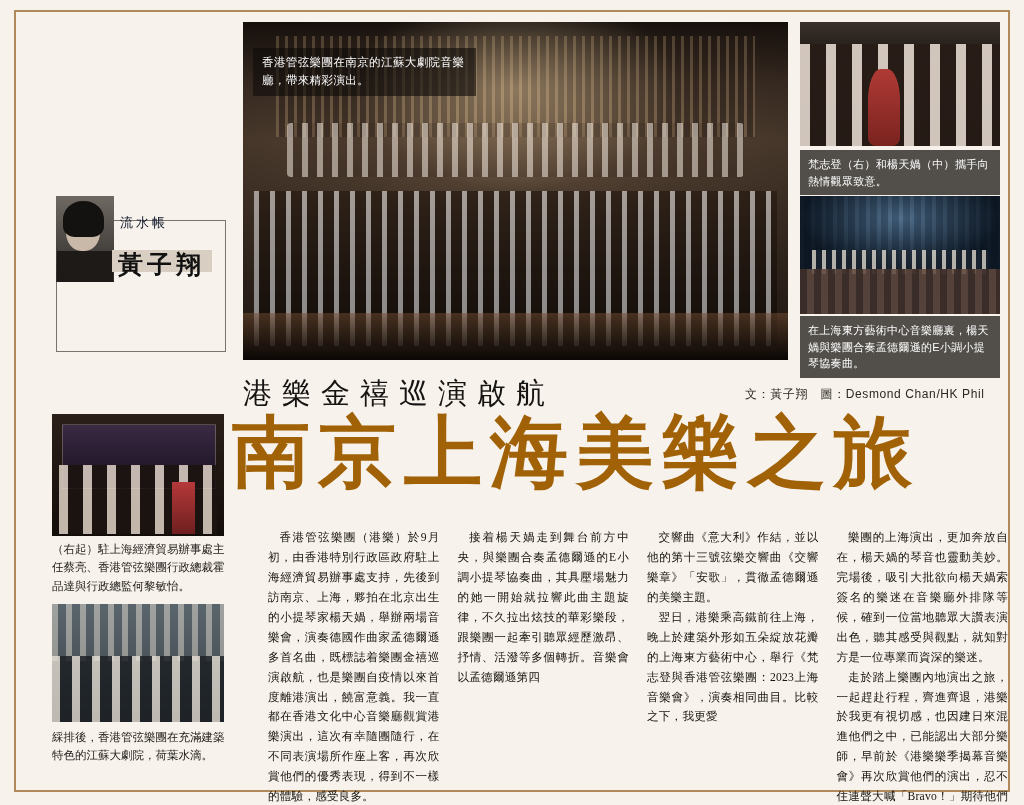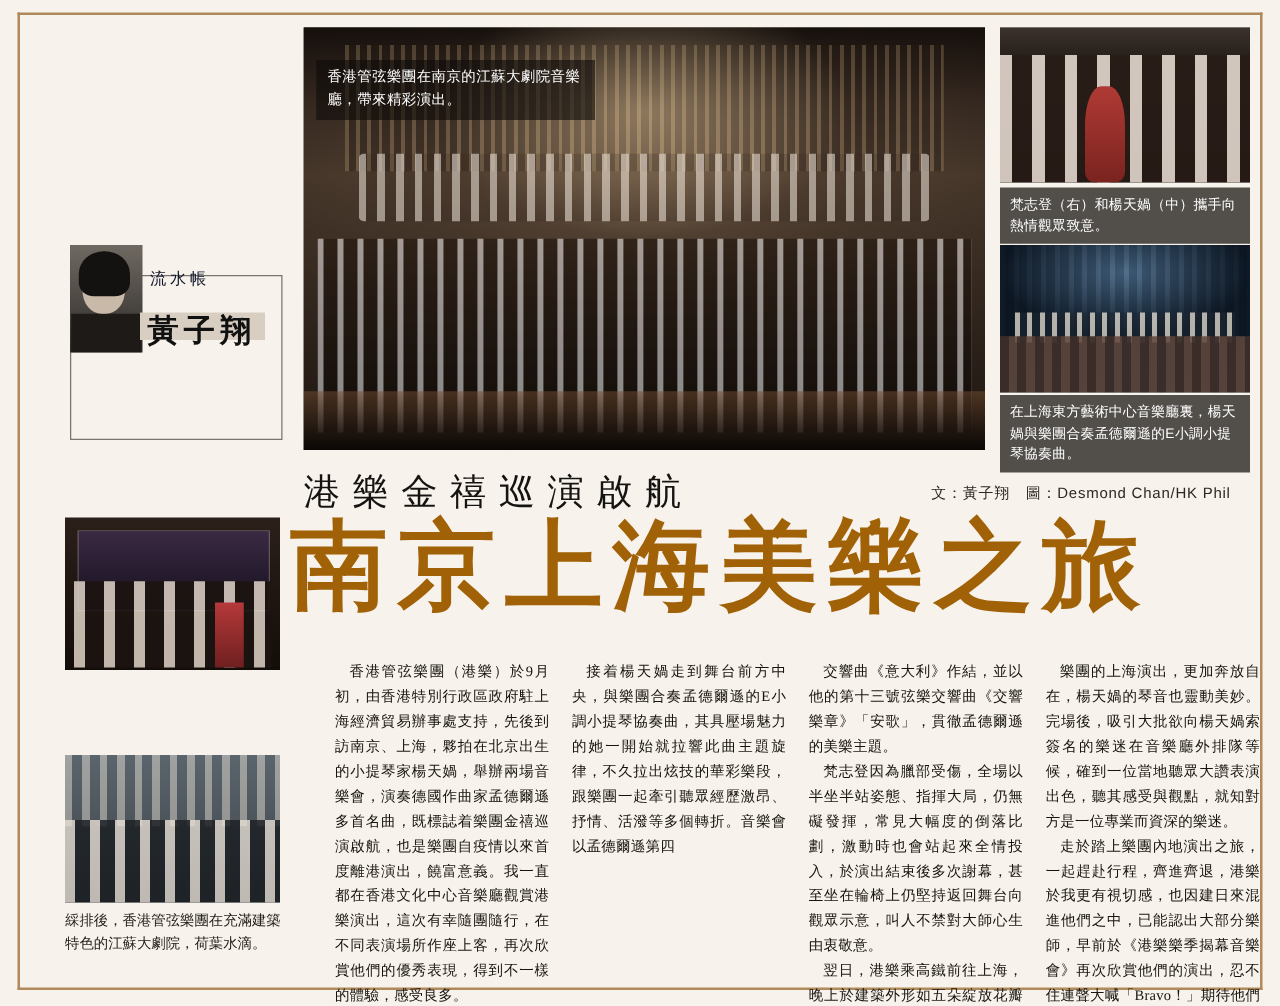--- a/index.html
+++ b/index.html
@@ -289,38 +289,38 @@
 
   <div class="headline-sub">港樂金禧巡演啟航</div>
   <div class="headline-main">南京上海美樂之旅</div>
   <div class="byline">文：黃子翔　圖：Desmond Chan/HK Phil</div>
 
   <div class="photo-l1">
     <div class="l1-screen"></div>
     <div class="l1-people"></div>
     <div class="l1-red"></div>
   </div>
+  <div class="cap-l1">（右起）駐上海經濟貿易辦事處主任蔡亮、香港管弦樂團行政總裁霍品達與行政總監何黎敏怡。</div>
 
   <div class="photo-l2">
     <div class="l2-wall"></div>
     <div class="l2-crowd"></div>
   </div>
   <div class="cap-l2">綵排後，香港管弦樂團在充滿建築特色的江蘇大劇院，荷葉水滴。</div>
 
   <div class="cols">
     <div class="col">
       <p>香港管弦樂團（港樂）於9月初，由香港特別行政區政府駐上海經濟貿易辦事處支持，先後到訪南京、上海，夥拍在北京出生的小提琴家楊天媧，舉辦兩場音樂會，演奏德國作曲家孟德爾遜多首名曲，既標誌着樂團金禧巡演啟航，也是樂團自疫情以來首度離港演出，饒富意義。我一直都在香港文化中心音樂廳觀賞港樂演出，這次有幸隨團隨行，在不同表演場所作座上客，再次欣賞他們的優秀表現，得到不一樣的體驗，感受良多。</p>
 
     </div>
     <div class="col">
       <p>接着楊天媧走到舞台前方中央，與樂團合奏孟德爾遜的E小調小提琴協奏曲，其具壓場魅力的她一開始就拉響此曲主題旋律，不久拉出炫技的華彩樂段，跟樂團一起牽引聽眾經歷激昂、抒情、活潑等多個轉折。音樂會以孟德爾遜第四</p>
     </div>
     <div class="col">
       <p>交響曲《意大利》作結，並以他的第十三號弦樂交響曲《交響樂章》「安歌」，貫徹孟德爾遜的美樂主題。</p>
-      <p>梵志登因為臘部受傷，全場以半坐半站姿態、指揮大局，仍無礙發揮，常見大幅度的倒落比劃，激動時也會站起來全情投入，於演出結束後多次謝幕，甚至坐在輪椅上仍堅持返回舞台向觀眾示意，叫人不禁對大師心生由衷敬意。</p>
       <p>翌日，港樂乘高鐵前往上海，晚上於建築外形如五朵綻放花瓣的上海東方藝術中心，舉行《梵志登與香港管弦樂團：2023上海音樂會》，演奏相同曲目。比較之下，我更愛</p>
     </div>
     <div class="col">
       <p>樂團的上海演出，更加奔放自在，楊天媧的琴音也靈動美妙。完場後，吸引大批欲向楊天媧索簽名的樂迷在音樂廳外排隊等候，確到一位當地聽眾大讚表演出色，聽其感受與觀點，就知對方是一位專業而資深的樂迷。</p>
       <p>走於踏上樂團內地演出之旅，一起趕赴行程，齊進齊退，港樂於我更有視切感，也因建日來混進他們之中，已能認出大部分樂師，早前於《港樂樂季揭幕音樂會》再次欣賞他們的演出，忍不住連聲大喊「Bravo！」期待他們在第五十個樂季帶來更多精彩表演。</p>
     </div>
   </div>
 
 </div>
 

